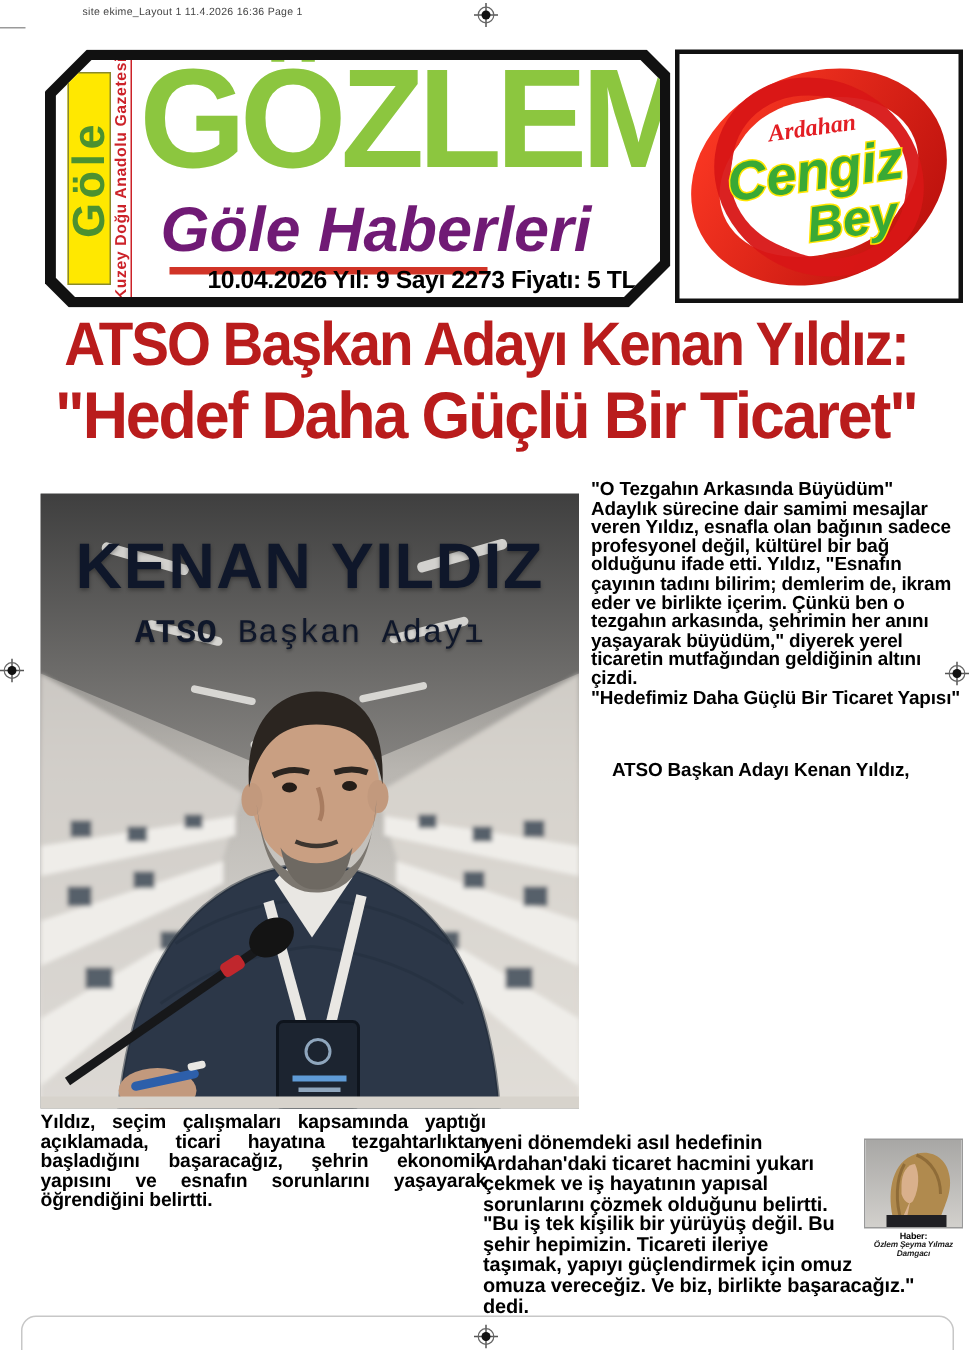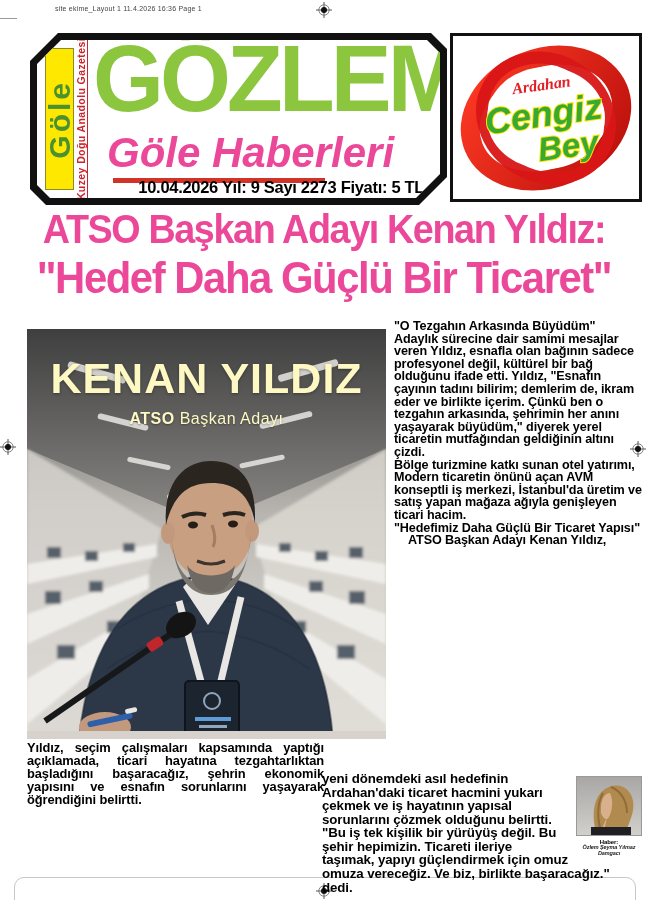--- a/index.html
+++ b/index.html
@@ -21,53 +21,53 @@
   .side-strip{position:absolute;left:8px;top:8px;bottom:8px;width:27px;background:#FFE800;
      border:1px solid #8a8a2a;display:flex;align-items:center;justify-content:center;}
   .side-strip span{writing-mode:vertical-rl;transform:rotate(180deg);font-size:30px;font-weight:700;
      color:#4c9130;letter-spacing:3px;line-height:1;}
   .side-tagline{position:absolute;left:38px;top:8px;bottom:8px;width:14px;display:flex;align-items:center;}
   .side-tagline span{writing-mode:vertical-rl;transform:rotate(180deg);font-size:10.5px;font-weight:700;
      color:#cc2229;text-decoration:underline;letter-spacing:.4px;white-space:nowrap;}
   .mast-title{position:absolute;left:56px;top:-8px;font-size:94px;font-weight:700;color:#8CC63F;
      letter-spacing:-4px;transform:scaleX(.97);transform-origin:left top;line-height:1;}
   .mast-sub{position:absolute;left:70px;top:92px;font-size:42px;font-weight:700;font-style:italic;
-     color:#ec4899;line-height:1;letter-spacing:0;}
+     color:#701a75;line-height:1;letter-spacing:0;}
   .mast-underline{position:absolute;left:76px;top:138px;width:212px;height:5px;background:#d13427;}
   .mast-dateline{position:absolute;right:3px;bottom:1px;font-size:16.5px;font-weight:700;color:#000;
      letter-spacing:-.3px;white-space:nowrap;}
 
   
   .ad-box{position:absolute;left:450px;top:33px;width:192px;height:169px;background:#fff;
      border:3px solid #111;box-sizing:border-box;display:flex;align-items:center;justify-content:center;}
 
   
-  .headline{position:absolute;left:0;top:207px;width:648px;text-align:center;font-weight:700;color:#ec4899;}
+  .headline{position:absolute;left:0;top:207px;width:648px;text-align:center;font-weight:700;color:#b91c1c;}
   .headline .l1{display:block;font-size:41px;letter-spacing:-1.5px;transform:scaleX(.92);line-height:1.1;}
   .headline .l2{display:block;font-size:44px;letter-spacing:-1.5px;transform:scaleX(.95);line-height:1.1;margin-top:2px;}
 
   
   .photo{position:absolute;left:27px;top:329px;width:359px;height:410px;overflow:hidden;background:#777;}
   .photo svg{position:absolute;left:0;top:0;}
-  .photo-caption{position:absolute;left:0;top:28px;width:100%;text-align:center;color:#fef9c3;z-index:2;}
+  .photo-caption{position:absolute;left:0;top:28px;width:100%;text-align:center;color:#0f172a;z-index:2;}
   .photo-caption .nm{font-size:43px;font-weight:700;letter-spacing:1px;line-height:1;
      text-shadow:0 1px 3px rgba(0,0,0,.35);}
-  .photo-caption .rl{font-size:16px;margin-top:10px;letter-spacing:.5px;text-shadow:0 1px 2px rgba(0,0,0,.35);}
+  .photo-caption .rl{font-size:22px;margin-top:10px;letter-spacing:.5px;text-shadow:0 1px 2px rgba(0,0,0,.35);font-family:Liberation Mono, monospace;}
   .photo-caption .rl b{font-weight:700;}
 
   
   .art{font-weight:700;color:#000;}
   .art p{margin:0;}
   .col-right{position:absolute;left:394px;top:320px;width:248px;font-size:12.6px;line-height:1.0;
      letter-spacing:-.1px;}
   .col-right p{margin:0 0 0 0;}
-  .col-right .indent{text-indent:14px;}
+  .col-right .indent{text-indent:14px;margin-top:36px;}
   .lead-left{position:absolute;left:27px;top:742px;width:297px;font-size:12.9px;line-height:1.0;
      text-align:justify;letter-spacing:-.1px;}
-  .cont-right{position:absolute;left:322px;top:772px;width:320px;font-size:13.3px;line-height:1.02;
+  .cont-right{position:absolute;left:322px;top:755px;width:320px;font-size:13.3px;line-height:1.02;
      letter-spacing:-.1px;}
 
   
   .reporter{float:right;width:66px;margin:4px 0 2px 8px;text-align:center;}
   .reporter .ph{width:64px;height:58px;border:1px solid #999;display:block;margin:0 auto;}
   .reporter .cap1{font-size:6px;font-weight:700;margin-top:3px;}
   .reporter .cap2{font-size:5.5px;font-weight:700;font-style:italic;color:#222;}
 </style>
 </head>
 <body>
@@ -257,21 +257,20 @@
     </svg>
     <div class="photo-caption">
       <div class="nm">KENAN YILDIZ</div>
       <div class="rl"><b>ATSO</b><span> Başkan Adayı</span></div>
     </div>
   </div>
 
   <div class="art col-right">
     <p>"O Tezgahın Arkasında Büyüdüm"</p>
     <p>Adaylık sürecine dair samimi mesajlar veren Yıldız, esnafla olan bağının sadece profesyonel değil, kültürel bir bağ olduğunu ifade etti. Yıldız, "Esnafın çayının tadını bilirim; demlerim de, ikram eder ve birlikte içerim. Çünkü ben o tezgahın arkasında, şehrimin her anını yaşayarak büyüdüm," diyerek yerel ticaretin mutfağından geldiğinin altını çizdi.</p>
-    <p>Bölge turizmine katkı sunan otel yatırımı, Modern ticaretin önünü açan AVM konseptli iş merkezi, İstanbul'da üretim ve satış yapan mağaza ağıyla genişleyen ticari hacim.</p>
     <p>"Hedefimiz Daha Güçlü Bir Ticaret Yapısı"</p>
     <p class="indent">ATSO Başkan Adayı Kenan Yıldız,</p>
   </div>
 
   <div class="art lead-left">
     <p>Yıldız, seçim çalışmaları kapsamında yaptığı açıklamada, ticari hayatına tezgahtarlıktan başladığını başaracağız, şehrin ekonomik yapısını ve esnafın sorunlarını yaşayarak öğrendiğini belirtti.</p>
   </div>
 
   <div class="art cont-right">
     <div class="reporter">

